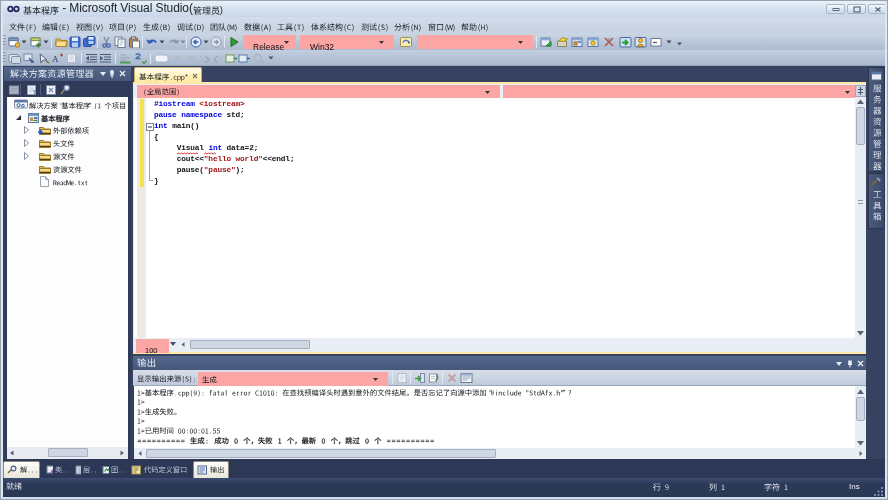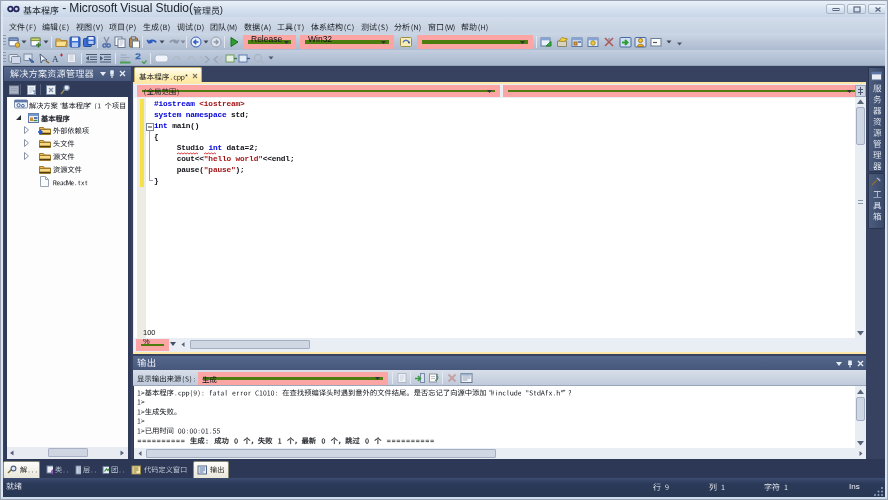--- a/index.html
+++ b/index.html
@@ -1,20 +1,20 @@
 <!DOCTYPE html>
 <html><head><meta charset="utf-8"><style>
 *{margin:0;padding:0;box-sizing:border-box}
 body{font-family:"Liberation Sans",sans-serif}
 #w{position:relative;width:888px;height:500px;overflow:hidden;background:#36425f;font-family:"Liberation Sans",sans-serif}
 .ab{position:absolute}
 svg{display:block}
 .row{position:absolute;display:flex;align-items:flex-end;white-space:pre}
 .mono{font-family:"Liberation Mono",monospace}
-.cmb{position:absolute;background:#4d7c0f;border:5px solid #fca5a5;display:flex;align-items:flex-end}
+.cmb{position:absolute;background:#fdba74;border:7px solid #fca5a5;display:flex;align-items:flex-start}
 .arr{margin-left:auto;width:11px;align-self:stretch;display:flex;align-items:center;justify-content:center}
 </style></head><body>
 <div id="w">
 <div style="position:absolute;left:0px;top:0px;width:888px;height:500px;border:1px solid #9aa3b1;pointer-events:none;z-index:99"></div>
     <div style="position:absolute;left:1px;top:1px;width:2px;height:498px;background:#dde7f3;z-index:98"></div>
     <div style="position:absolute;left:885px;top:1px;width:2px;height:498px;background:#dde7f3;z-index:98"></div>
     <div style="position:absolute;left:1px;top:497px;width:886px;height:2px;background:#cddcee;z-index:98"></div>
     <div style="position:absolute;left:1px;top:1px;width:886px;height:16px;background:linear-gradient(#e9f0f8,#d7e3f0 45%,#c7d6e8)"></div>
     <div class="ab" style="left:7px;top:5px">
       <svg width="13" height="8">
@@ -711,24 +711,24 @@
       <div class="arr">
         <svg width="5" height="3">
           <path d="M0 0h5L2.5 3z" fill="#333"></path>
         </svg>
       </div>
     </div>
     <div style="position:absolute;left:134px;top:98px;width:731px;height:240px;background:#ffffff"></div>
     <div style="position:absolute;left:137px;top:98px;width:9px;height:240px;background:#ecece4"></div>
     <div style="position:absolute;left:140px;top:99px;width:4px;height:88px;background:#f5e24b"></div>
     <div class="ab mono" style="left:154px;top:100.2px;font-size:7.8px;letter-spacing:-0.15px;white-space:pre;font-weight:bold"><span style="color:#0000dd">#iostream </span><span style="color:#a31515">&lt;iostream&gt;</span></div>
-    <div class="ab mono" style="left:154px;top:111.2px;font-size:7.8px;letter-spacing:-0.15px;white-space:pre;font-weight:bold"><span style="color:#0000dd">system namespace </span><span style="color:#111118">std;</span></div>
+    <div class="ab mono" style="left:154px;top:111.2px;font-size:7.8px;letter-spacing:-0.15px;white-space:pre;font-weight:bold"><span style="color:#0000dd">pause namespace </span><span style="color:#111118">std;</span></div>
     <div class="ab mono" style="left:154px;top:122.2px;font-size:7.8px;letter-spacing:-0.15px;white-space:pre;font-weight:bold"><span style="color:#0000dd">int </span><span style="color:#111118">main()</span></div>
     <div class="ab mono" style="left:154px;top:133.2px;font-size:7.8px;letter-spacing:-0.15px;white-space:pre;font-weight:bold"><span style="color:#111118">{</span></div>
-    <div class="ab mono" style="left:154px;top:144.2px;font-size:7.8px;letter-spacing:-0.15px;white-space:pre;font-weight:bold"><span style="color:#111118">     </span><span style="color:#111118">Studio</span><span style="color:#111118"> </span><span style="color:#0000dd">int</span><span style="color:#111118"> data=2;</span></div>
+    <div class="ab mono" style="left:154px;top:144.2px;font-size:7.8px;letter-spacing:-0.15px;white-space:pre;font-weight:bold"><span style="color:#111118">     </span><span style="color:#111118">Visual</span><span style="color:#111118"> </span><span style="color:#0000dd">int</span><span style="color:#111118"> data=2;</span></div>
     <div class="ab mono" style="left:154px;top:155.2px;font-size:7.8px;letter-spacing:-0.15px;white-space:pre;font-weight:bold"><span style="color:#111118">     cout&lt;&lt;</span><span style="color:#a31515">"hello world"</span><span style="color:#111118">&lt;&lt;endl;</span></div>
     <div class="ab mono" style="left:154px;top:166.2px;font-size:7.8px;letter-spacing:-0.15px;white-space:pre;font-weight:bold"><span style="color:#111118">     pause(</span><span style="color:#a31515">"pause"</span><span style="color:#111118">);</span></div>
     <div class="ab mono" style="left:154px;top:177.2px;font-size:7.8px;letter-spacing:-0.15px;white-space:pre;font-weight:bold"><span style="color:#111118">}</span></div>
     <div class="ab" style="left:176.5px;top:151.9px">
       <svg width="23" height="3">
         <path d="M0 2 Q1.5 0 3 2 Q4.5 0 6 2 Q7.5 0 9 2 Q10.5 0 12 2 Q13.5 0 15 2 Q16.5 0 18 2 Q19.5 0 21 2" fill="none" stroke="#d22" stroke-width="0.9"></path>
       </svg>
     </div>
     <div class="ab" style="left:204px;top:151.9px">
       <svg width="14" height="3">

